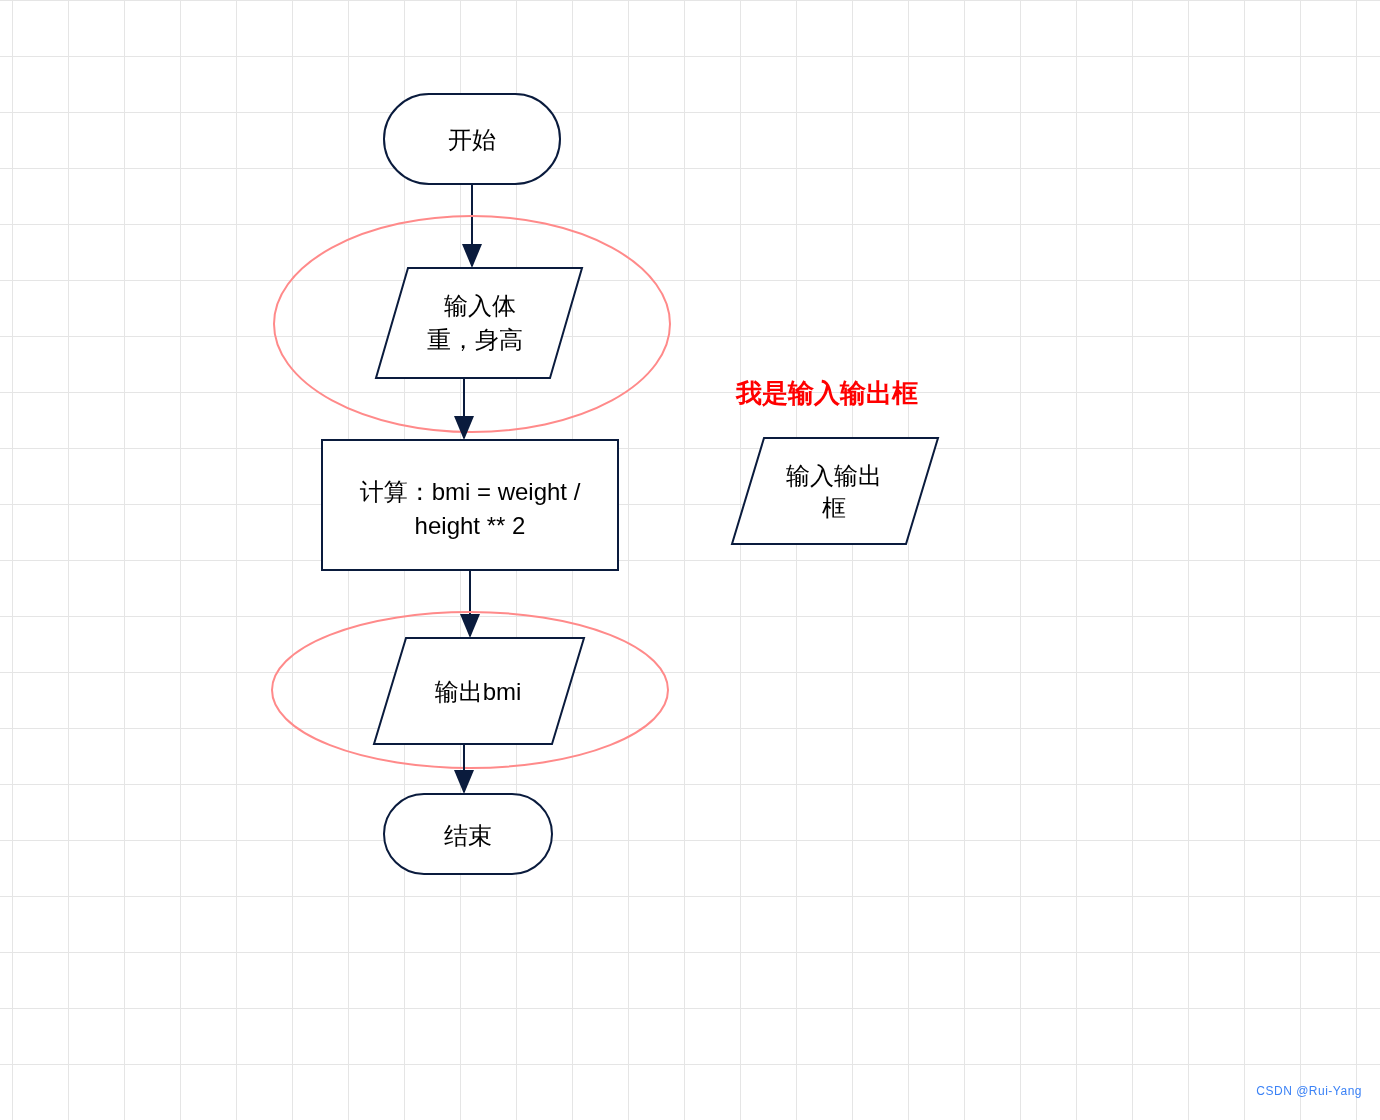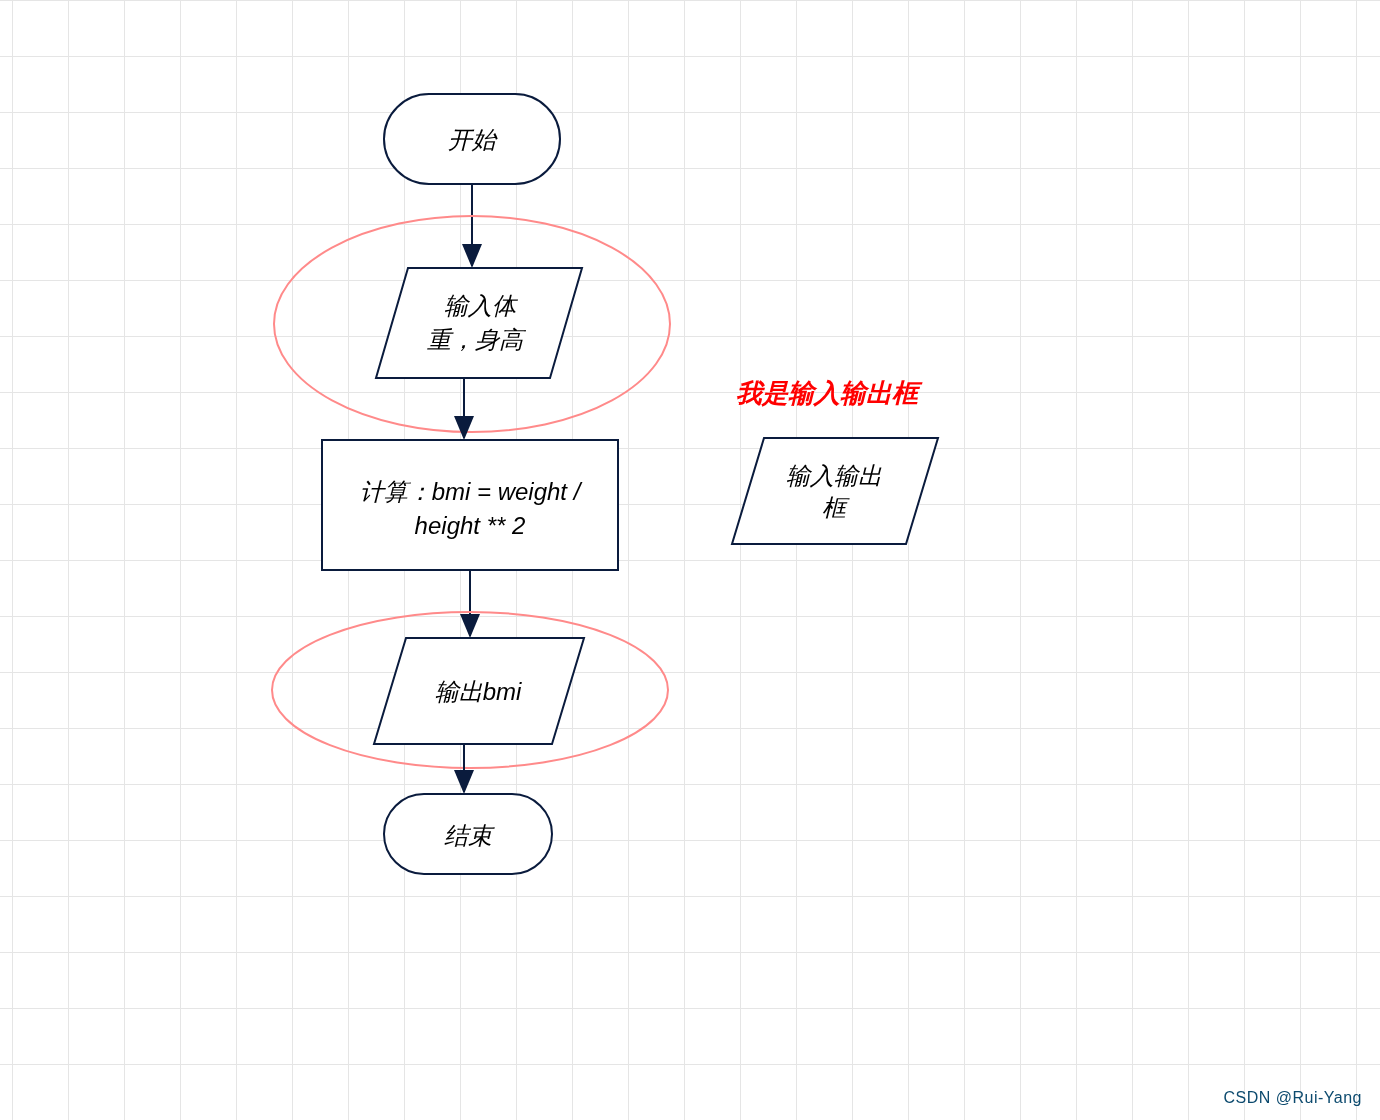--- a/index.html
+++ b/index.html
@@ -15,21 +15,20 @@
       inset: 0;
       background-image:
         linear-gradient(to right, #e5e5e5 1px, transparent 1px),
         linear-gradient(to bottom, #e5e5e5 1px, transparent 1px);
       background-size: 56px 56px;
       background-position: 12px 0px;
     }
     .canvas {
       position: absolute;
       inset: 0;
-      font-style: italic;
     }
     .canvas svg {
       position: absolute;
       inset: 0;
       width: 100%;
       height: 100%;
     }
     .node-text {
       font-size: 24px;
       fill: #000;
@@ -38,23 +37,23 @@
     }
     .label-red {
       font-size: 26px;
       fill: #ff0000;
       font-weight: 700;
       text-anchor: start;
     }
     .watermark {
       position: absolute;
       right: 18px;
-      bottom: 13px;
-      font-size: 16px;
-      color: #0c4a6e;
+      bottom: 22px;
+      font-size: 12px;
+      color: #3b82f6;
       letter-spacing: 0.5px;
     }
   </style>
 </head>
 <body>
 
 <div class="grid-bg"></div>
 
 <div class="canvas">
   <svg viewBox="0 0 1380 1120">

